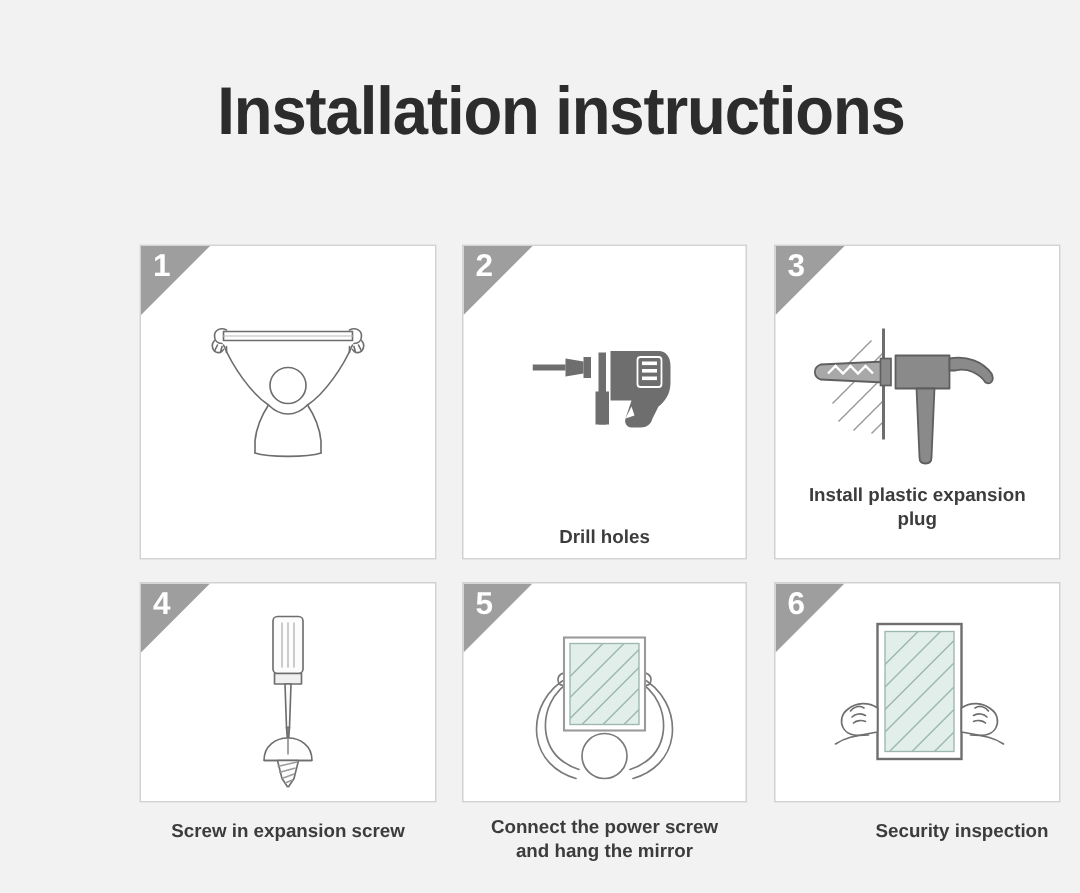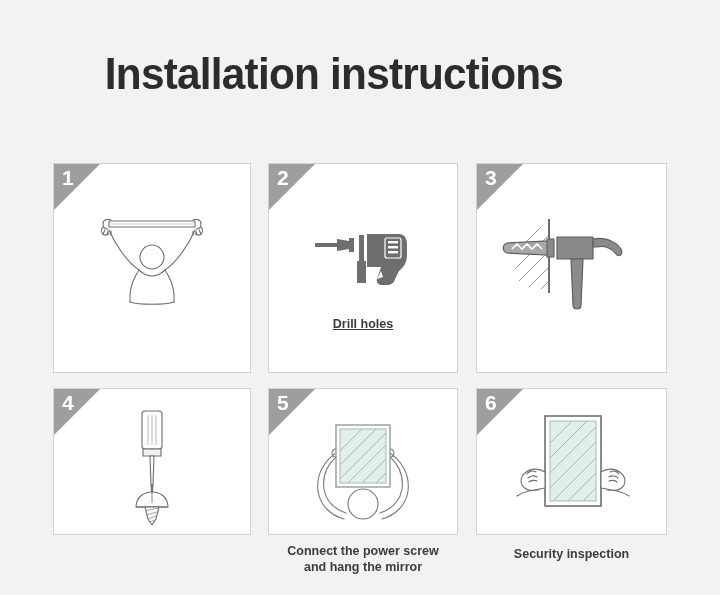--- a/index.html
+++ b/index.html
@@ -4,21 +4,21 @@
 <style>
   html,body{margin:0;padding:0;}
   body{
     width:720px;height:595px;
     background:#f2f2f2;
     font-family:"Liberation Sans","DejaVu Sans",sans-serif;
     color:#3a3a3a;
     overflow:hidden;
     position:relative;
   }
-  #page{position:relative;width:668px;height:595px;}
+  #page{position:relative;width:668px;height:595px;margin-left:40px;}
 
   .title{
     position:absolute;
     left:0;right:0;top:48px;
     text-align:center;
     font-size:45px;
     line-height:52px;
     font-weight:bold;
     letter-spacing:-0.8px;
     color:#2c2c2c;
@@ -149,21 +149,21 @@
               <rect x="73" y="16" width="10" height="2.4"></rect>
               <rect x="73" y="21" width="10" height="2.4"></rect>
               <rect x="73" y="26" width="10" height="2.4"></rect>
             </g>
             <g fill="none" stroke="#ffffff" stroke-width="1.2">
               <rect x="70" y="13" width="16" height="20" rx="2"></rect>
             </g>
           </svg>
         </div>
 
-        <div class="caption inside" style="top:152px;text-decoration:underline;">Drill holes</div>
+        <div class="caption inside" style="top:186px;">Drill holes</div>
       </div>
     </div>
 
     <div class="cell" style="left:476px;top:163px;width:191px;height:210px;">
       <div class="card" style="width:191px;height:210px;">
         <div class="corner"></div>
         <div class="corner-num">3</div>
 
         <div class="art" style="top:46px;height:104px;">
           <svg width="150" height="98" viewBox="0 0 150 98">
@@ -192,20 +192,21 @@
               <path d="M60,24 L96,24 L96,46 L60,46 Z"></path>
 
               <path d="M96,26 C108,24 118,28 124,36 C126,40 124,44 120,42
                        C116,36 108,32 100,34 L96,34 Z"></path>
 
               <path d="M74,46 L86,46 L84,92 C84,95 82,96 80,96 C78,96 76,95 76,92 Z"></path>
             </g>
           </svg>
         </div>
 
+        <div class="caption inside" style="top:158px;">Install plastic expansion plug</div>
       </div>
     </div>
 
     <div class="cell" style="left:53px;top:388px;width:198px;height:147px;">
       <div class="card" style="width:198px;height:147px;">
         <div class="corner"></div>
         <div class="corner-num">4</div>
 
         <div class="art" style="top:16px;height:122px;">
           <svg width="60" height="118" viewBox="0 0 60 118">
@@ -235,20 +236,21 @@
                 <line x1="23" y1="104" x2="36" y2="101"></line>
                 <line x1="24" y1="108" x2="35" y2="105"></line>
                 <line x1="26" y1="112" x2="34" y2="109"></line>
                 <line x1="28" y1="115" x2="33" y2="113"></line>
               </g>
             </g>
           </svg>
         </div>
       </div>
 
+      <div class="caption below" style="top:158px;">Screw in expansion screw</div>
     </div>
 
     <div class="cell" style="left:268px;top:388px;width:190px;height:147px;">
       <div class="card" style="width:190px;height:147px;">
         <div class="corner"></div>
         <div class="corner-num">5</div>
 
         <div class="art" style="top:18px;height:122px;">
           <svg width="130" height="118" viewBox="0 0 130 118">
             <g fill="none" stroke="#7a7a7a" stroke-width="1.1" stroke-linejoin="round" stroke-linecap="round">
@@ -324,17 +326,17 @@
               <path d="M104,62 c6,-4 14,-4 20,1 c4,3 5,8 3,12 c-2,4 -7,6 -12,5 L104,78 Z" fill="#ffffff"></path>
               <path d="M122,64 c-2,-3 -6,-4 -9,-2"></path>
               <path d="M121,68 c-2,-2 -6,-3 -9,-1"></path>
               <path d="M120,72 c-2,-2 -6,-2 -8,-1"></path>
               <path d="M132,86 C126,82 118,80 110,80"></path>
             </g>
           </svg>
         </div>
       </div>
 
-      <div class="caption below" style="top:158px;">Security inspection</div>
+      <div class="caption below" style="top:158px;text-align:right;">Security inspection</div>
     </div>
 
   </div>
 </div>
 
 </body></html>

